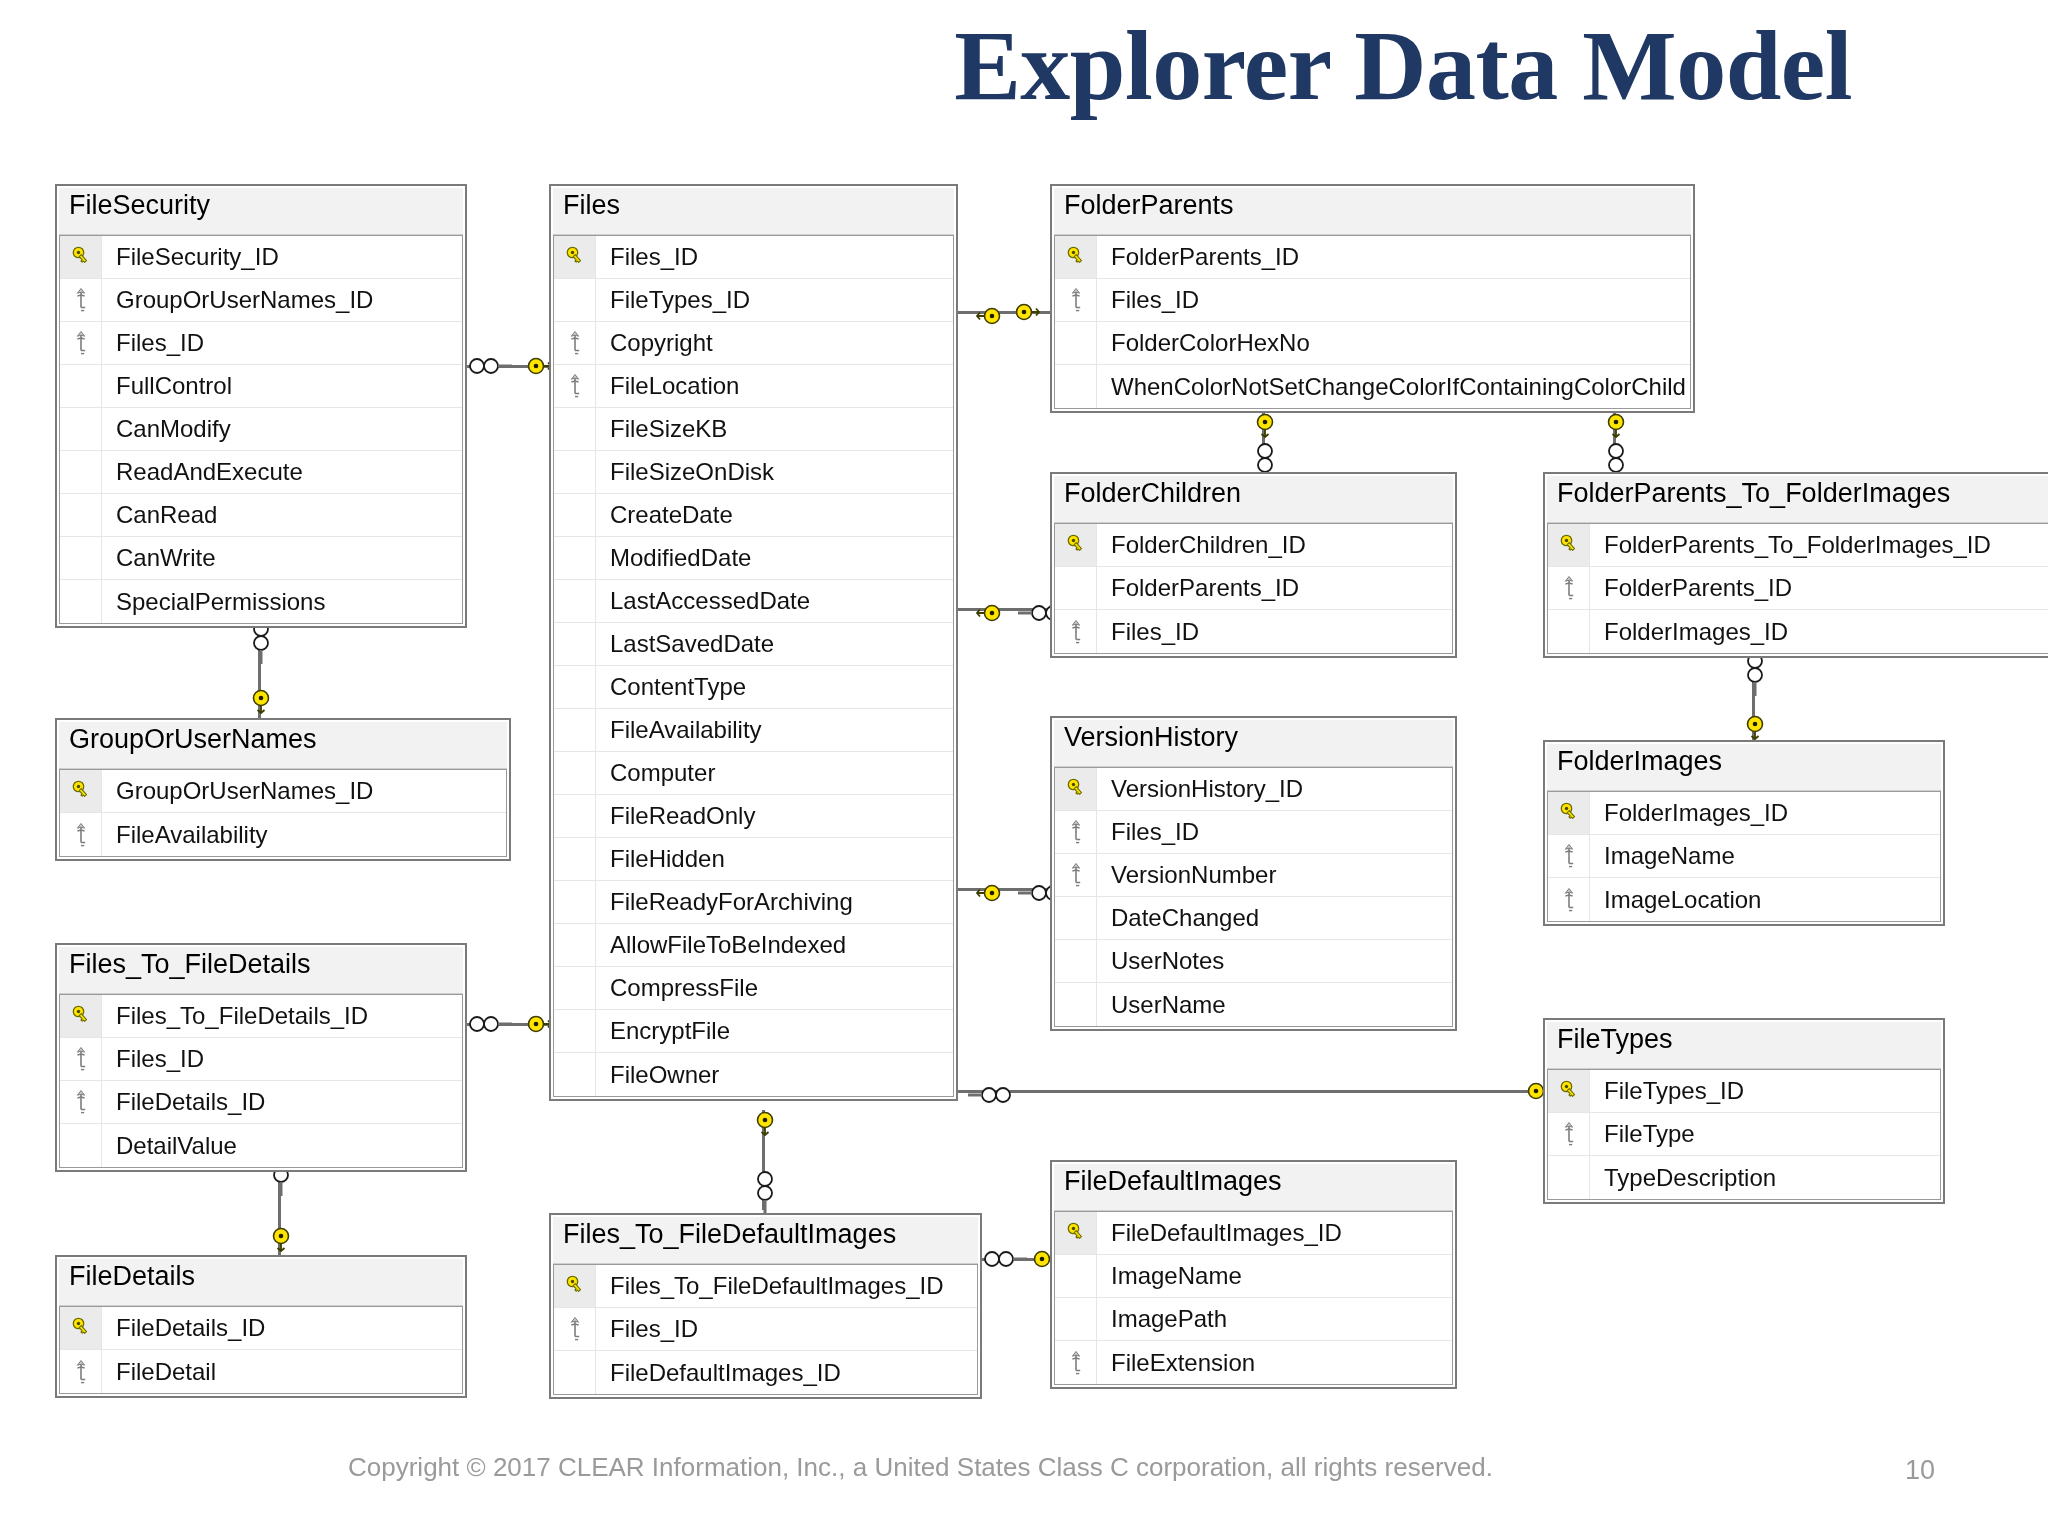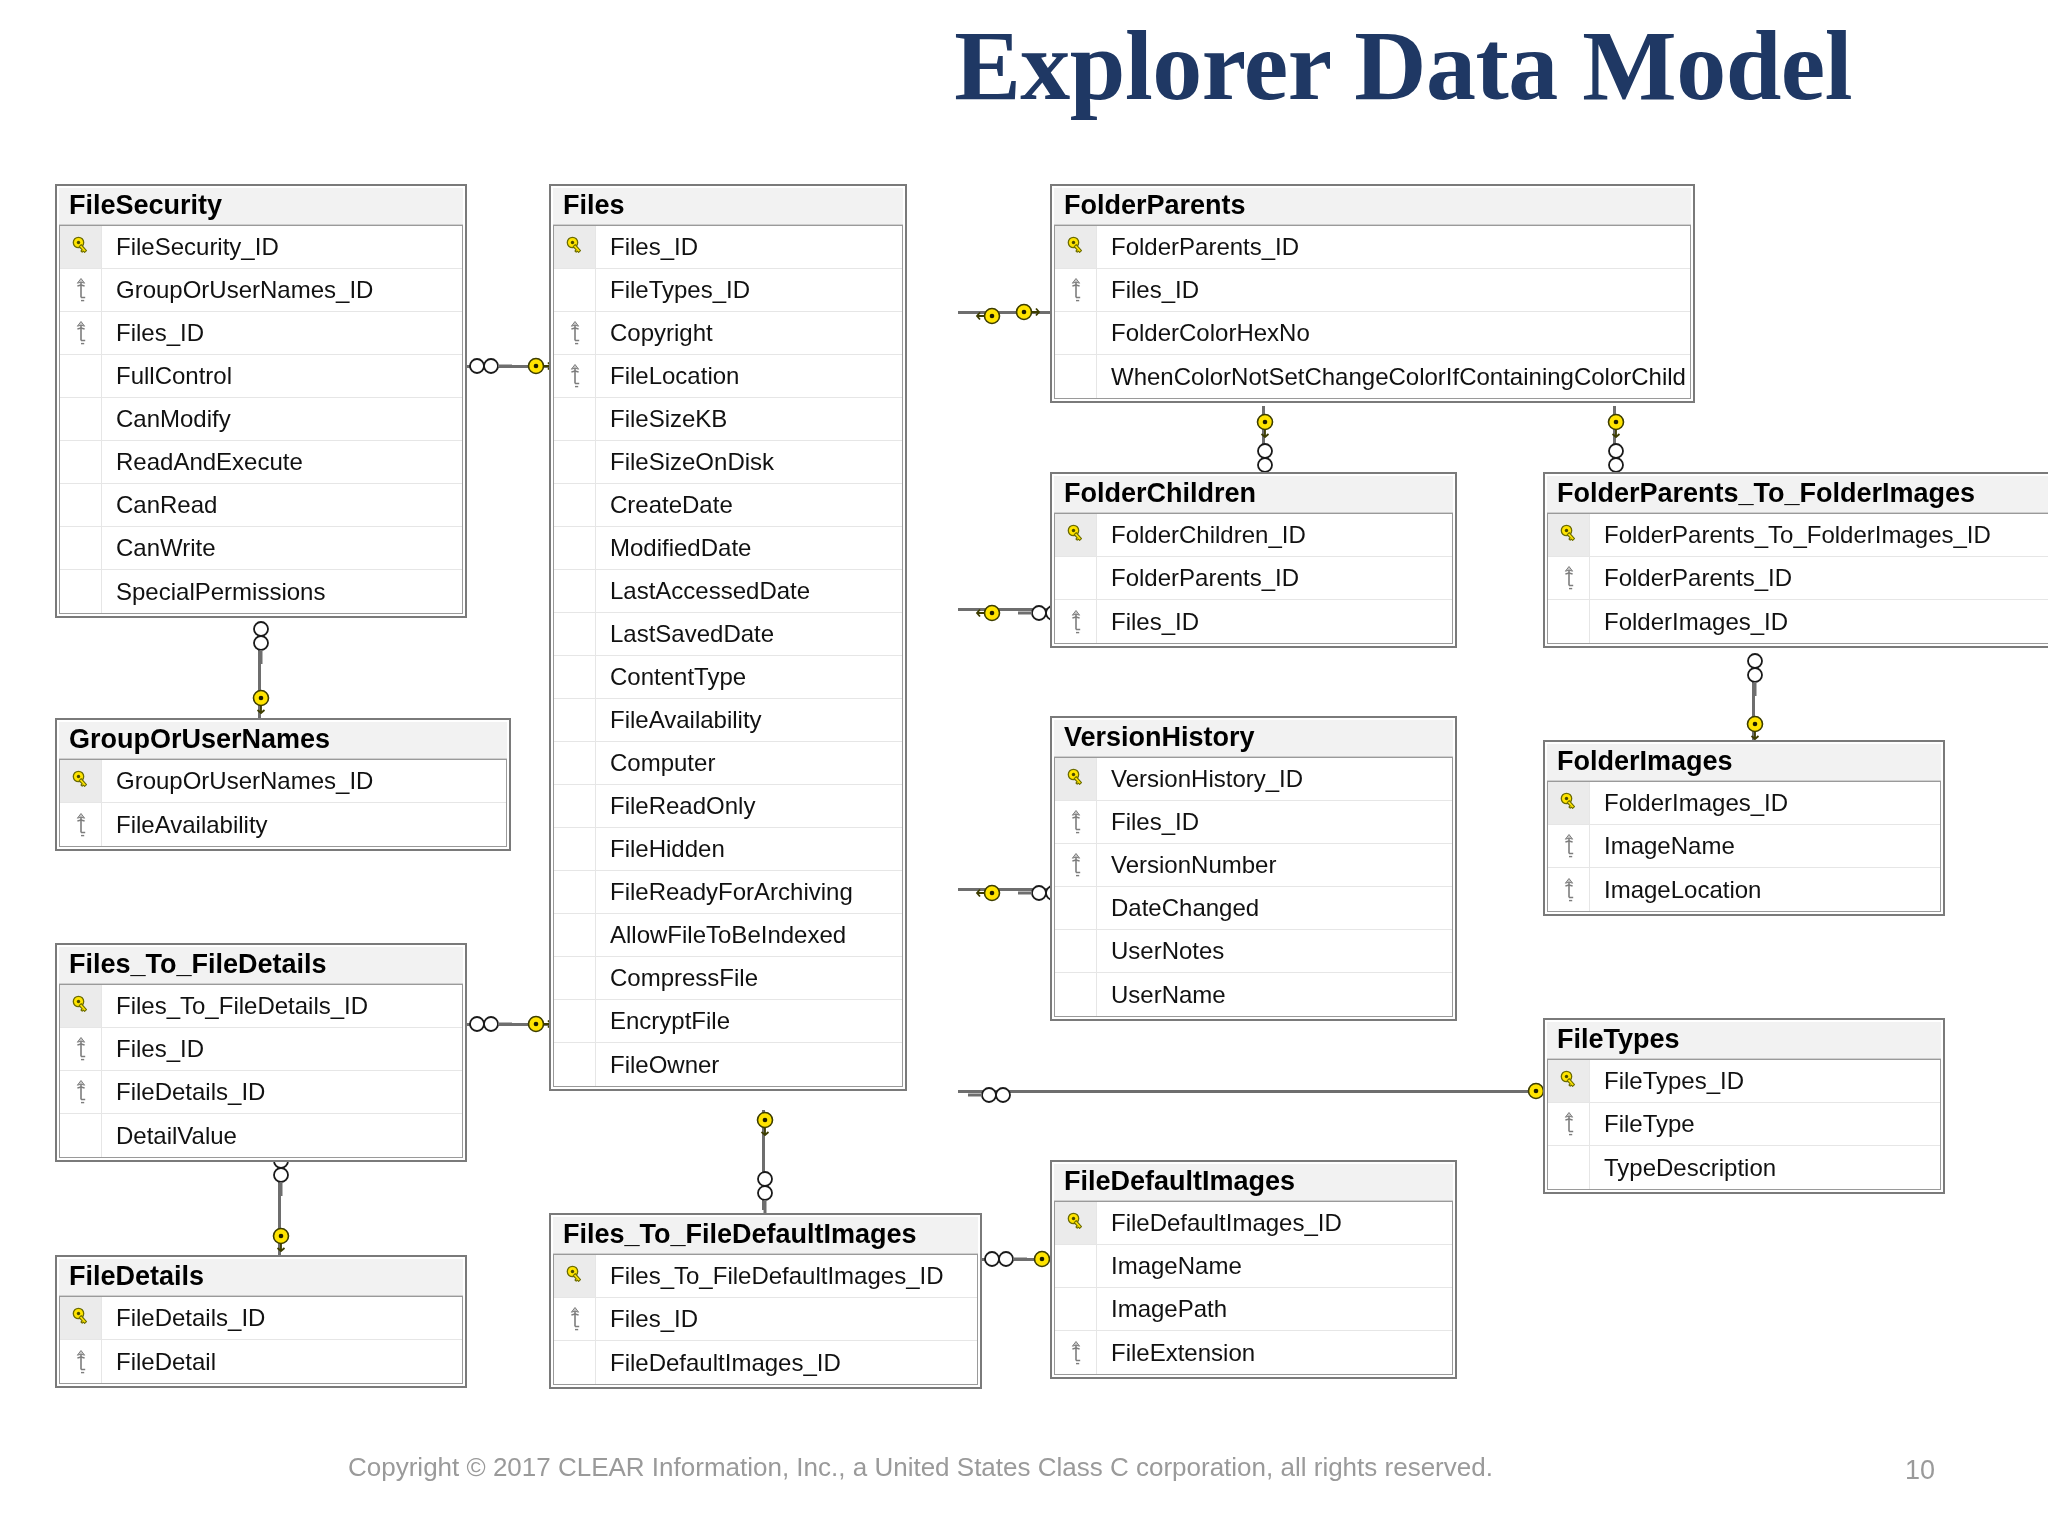--- a/index.html
+++ b/index.html
@@ -41,24 +41,24 @@
   
   .tbl {
     position: absolute;
     background: #ffffff;
     border: 2px solid #7a7a7a;
     padding: 2px;
   }
   .tbl-head {
     background: #f2f2f2;
     border-bottom: 1px solid #cfcfcf;
-    font-weight: bold;
+    font-weight: normal;
     font-size: 27px;
     color: #000000;
-    padding: 3px 10px 5px 10px;
+    padding: 3px 10px 15px 10px;
     line-height: 1.05;
     white-space: nowrap;
   }
   .tbl-body {
     border: 1px solid #9a9a9a;
     border-top: 1px solid #9a9a9a;
   }
   .row {
     display: flex;
     align-items: center;
@@ -408,21 +408,21 @@
   <line x1="8" y1="5.2" x2="8" y2="20.5" stroke="#7d7d7d" stroke-width="1.6"></line>
   <path d="M4.4 9.0 L8 8.0 L11.6 9.0" fill="none" stroke="#7d7d7d" stroke-width="1.4"></path>
   <path d="M8 20.5 L12.2 20.5" stroke="#7d7d7d" stroke-width="1.5"></path>
   <path d="M8 23.6 L11.2 23.6" stroke="#7d7d7d" stroke-width="1.4"></path>
 </svg>
             </div>
             <div class="fname">FileDetail</div>
           </div>
         </div>
       </div>
-      <div class="tbl" style="left: 549px; top: 184px; width: 358px;">
+      <div class="tbl" style="left: 549px; top: 184px; width: 409px;">
         <div class="tbl-head">Files</div>
         <div class="tbl-body">
           <div class="row">
             <div class="gutter pk">
               <svg class="key-ico" width="17" height="22" viewBox="0 0 17 22" aria-hidden="true">
   <circle cx="6.5" cy="6.5" r="5.2" fill="#FFE400" stroke="#6b6b00" stroke-width="1.3"></circle>
   <circle cx="6.5" cy="6.5" r="1.7" fill="#4a4a00"></circle>
   <path d="M9.2 8.6 L14.5 14.6 L12.6 16.4 L11.4 15.1 L10.2 16.2 L9.0 15.0 L10.2 13.9 L7.2 10.6 Z" fill="#FFE400" stroke="#6b6b00" stroke-width="1.1" stroke-linejoin="round"></path>
 </svg>
             </div>

